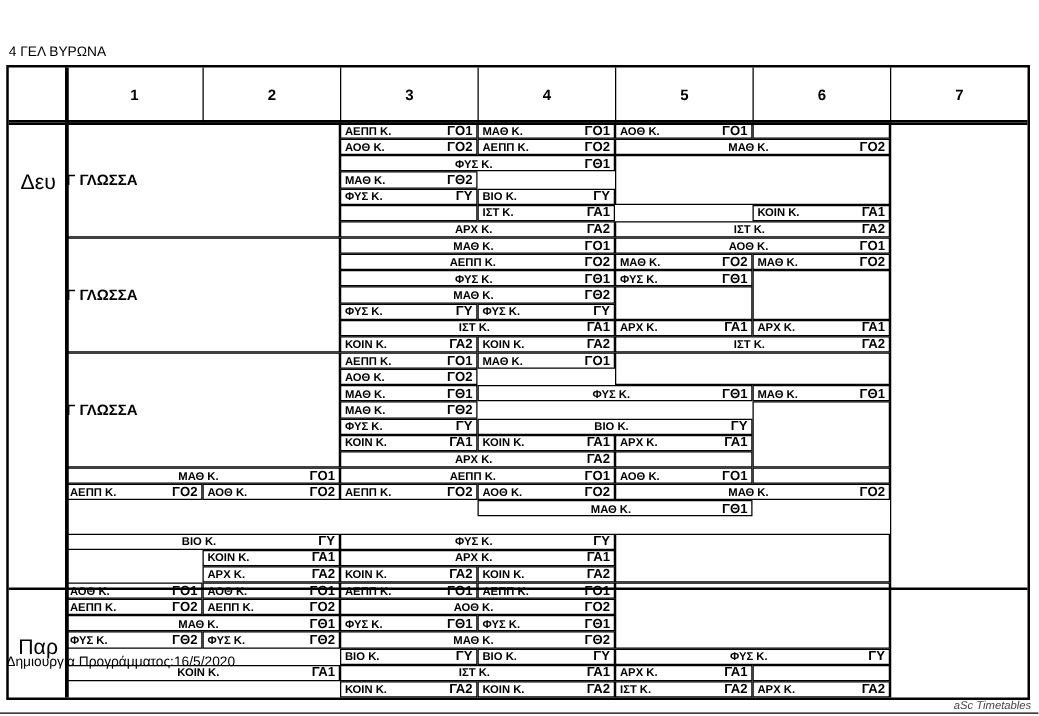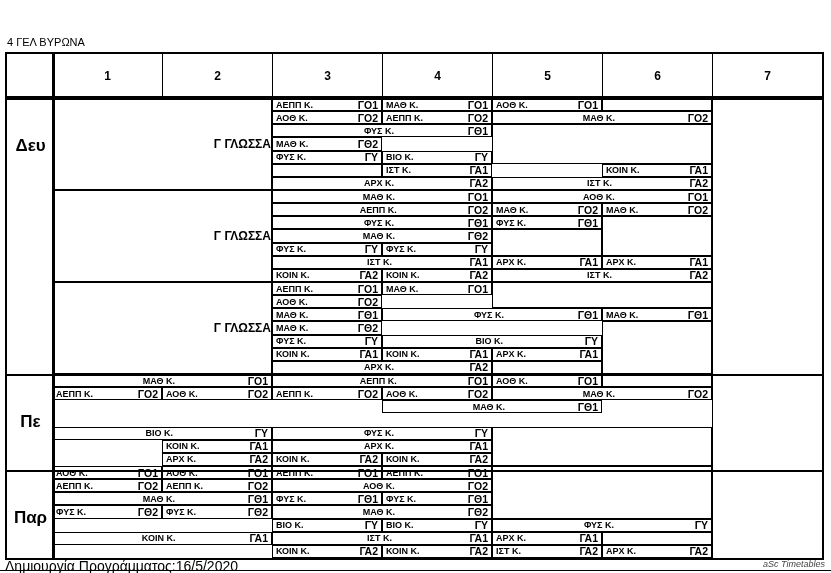--- a/index.html
+++ b/index.html
@@ -15,31 +15,31 @@
   .hdr-row{position:absolute;left:0;top:0;width:815px;height:44px;
        border-bottom:2px solid #000;box-sizing:border-box;}
   .hdr-cell{position:absolute;top:0;height:44px;display:flex;align-items:center;
        justify-content:center;font-size:12px;font-weight:bold;
        border-left:1px solid #000;box-sizing:border-box;}
   .daycol-sep{position:absolute;left:45px;top:0;width:3px;height:504px;background:#000;}
   .col7-line{position:absolute;left:705px;top:44px;width:1px;height:460px;background:#000;}
   .day-row{position:absolute;left:0;width:815px;height:92px;
        border-top:2px solid #000;box-sizing:border-box;}
   .day-label{position:absolute;left:0;width:47px;height:92px;display:flex;
-       align-items:center;justify-content:center;font-size:17px;font-weight:bold;}
+       align-items:center;justify-content:center;font-size:17px;font-weight:normal;}
   .cell{position:absolute;border:1.5px solid #000;box-sizing:border-box;
        font-weight:bold;overflow:hidden;}
   .cell .subj{position:absolute;left:3px;top:50%;transform:translateY(-50%);
        font-size:9px;white-space:nowrap;}
   .cell .subj.centered{left:50%;transform:translate(-60%,-50%);}
   .cell .grp{position:absolute;right:3px;top:50%;transform:translateY(-50%);
        font-size:10.5px;white-space:nowrap;}
-  .cell.glossa{display:flex;align-items:center;justify-content:flex-end;}
+  .cell.glossa{display:flex;align-items:center;justify-content:flex-start;}
   .cell.glossa .subj{position:static;transform:none;font-size:12px;}
-  .footer-left{position:absolute;left:5px;top:558px;font-size:14px;}
+  .footer-left{position:absolute;left:5px;top:524px;font-size:11px;}
   .footer-right{position:absolute;right:6px;top:559px;font-size:9px;
        font-style:italic;color:#444;}
   .footer-rule{position:absolute;left:0;top:570px;width:831px;height:1px;background:#000;}
 </style>
 </head>
 <body>
 
 <div class="page">
   <div class="school">4 ΓΕΛ ΒΥΡΩΝΑ</div>
 
@@ -240,23 +240,20 @@
       </div>
       <div class="cell" style="left: 485px; top: 293.714px; width: 110px; height: 13.1429px;">
         <span class="subj">ΑΡΧ Κ.</span>
         <span class="grp">ΓΑ1</span>
       </div>
       <div class="cell" style="left: 265px; top: 306.857px; width: 220px; height: 13.1429px;">
         <span class="subj centered">ΑΡΧ Κ.</span>
         <span class="grp">ΓΑ2</span>
       </div>
       <div class="cell" style="left: 485px; top: 306.857px; width: 110px; height: 13.1429px;"></div>
-      <div class="day-row" style="top: 320px;">
-        <div class="day-label">Πε</div>
-      </div>
       <div class="cell" style="left: 45px; top: 320px; width: 220px; height: 13.1429px;">
         <span class="subj centered">ΜΑΘ Κ.</span>
         <span class="grp">ΓΟ1</span>
       </div>
       <div class="cell" style="left: 265px; top: 320px; width: 220px; height: 13.1429px;">
         <span class="subj centered">ΑΕΠΠ Κ.</span>
         <span class="grp">ΓΟ1</span>
       </div>
       <div class="cell" style="left: 485px; top: 320px; width: 110px; height: 13.1429px;">
         <span class="subj">ΑΟΘ Κ.</span>

